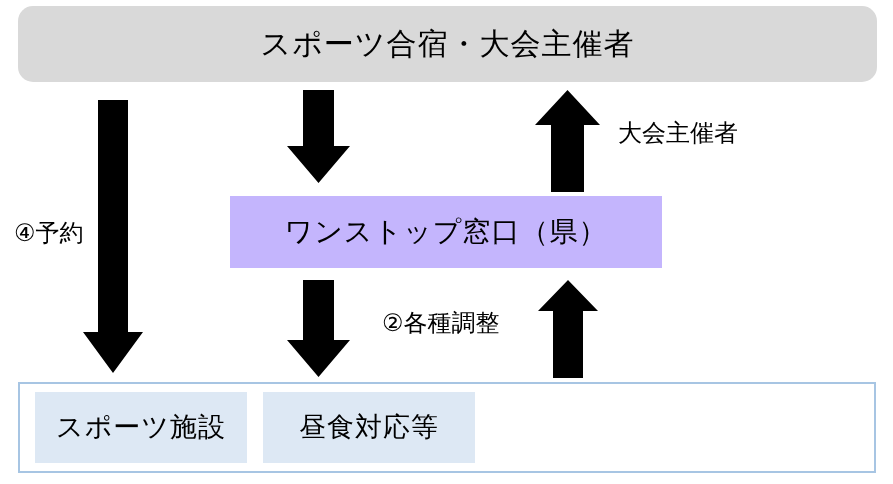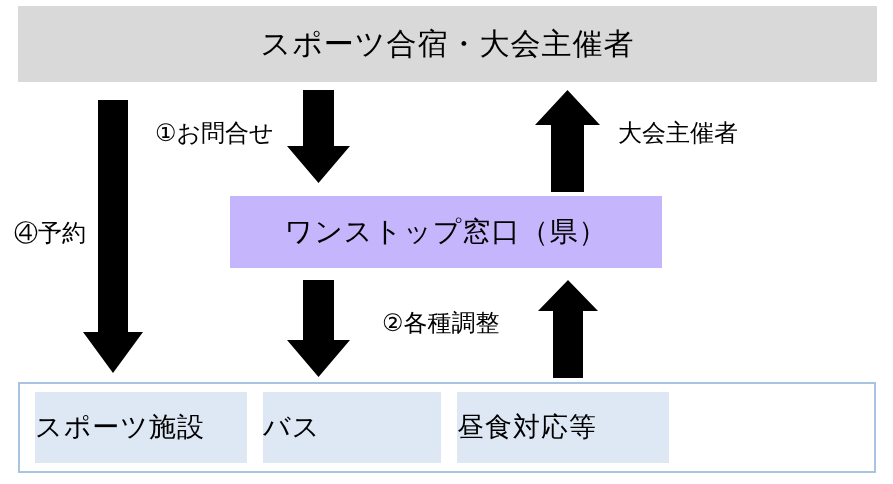--- a/index.html
+++ b/index.html
@@ -25,20 +25,21 @@
     position: absolute;
     left: 18px;
     top: 6px;
     width: 859px;
     height: 76px;
     background: #d9d9d9;
     display: flex;
     align-items: center;
     justify-content: center;
     box-sizing: border-box;
+    border-radius: 15px;
   }
   .top-box-label {
     font-size: 30px;
     letter-spacing: 1px;
     line-height: 1;
     white-space: nowrap;
     color: #000000;
   }
 
   
@@ -74,21 +75,21 @@
     box-sizing: border-box;
     display: flex;
     align-items: center;
     padding: 0 7px;
   }
   .resource-box {
     background: #dde8f4;
     height: 71px;
     display: flex;
     align-items: center;
-    justify-content: flex-start;
+    justify-content: center;
     box-sizing: border-box;
     margin: 0 8px;
   }
   .resource-box.w0 { width: 212px; }
   .resource-box.w1 { width: 178px; }
   .resource-box.w2 { width: 178px; }
   .resource-box.w3 { width: 212px; font-family: Liberation Serif, serif; }
   .resource-label {
     font-size: 27px;
     letter-spacing: 1px;
@@ -107,21 +108,21 @@
   .flow-label {
     position: absolute;
     font-size: 24px;
     line-height: 1;
     white-space: nowrap;
     color: #000000;
   }
   .lbl-1 { left: 155px; top: 121px; }
   .lbl-2 { left: 382px; top: 311px; }
   .lbl-3 { left: 618px; top: 121px; }
-  .lbl-4 { left: 14px;  top: 221px; font-family: Liberation Serif, serif; }
+  .lbl-4 { left: 14px;  top: 221px; }
 </style>
 </head>
 <body>
 
 <div id="diagram">
 
   <div class="top-box">
     <span class="top-box-label">スポーツ合宿・大会主催者</span>
   </div>
 
@@ -152,30 +153,26 @@
       <polygon points="16,0 47,0 47,60 63,60 31.5,97 0,60 16,60" fill="#000000"></polygon>
     </svg>
   </div>
 
   <div class="arrow" style="left:538px; top:280px;">
     <svg width="60" height="98" viewBox="0 0 60 98" aria-hidden="true">
       <polygon points="30,0 60,31 45,31 45,98 15,98 15,31 0,31" fill="#000000"></polygon>
     </svg>
   </div>
 
-  <div class="flow-label lbl-1">①お問合せ</div>
   <div class="flow-label lbl-2">②各種調整</div>
   <div class="flow-label lbl-3">大会主催者</div>
   <div class="flow-label lbl-4">④予約</div>
 
   <div class="bottom-group">
     <div class="resource-box w0">
       <span class="resource-label">スポーツ施設</span>
-    </div>
-    <div class="resource-box w2">
-      <span class="resource-label">バス</span>
     </div>
     <div class="resource-box w3">
       <span class="resource-label">昼食対応等</span>
     </div>
   </div>
 
 </div>
 
 </body></html>

